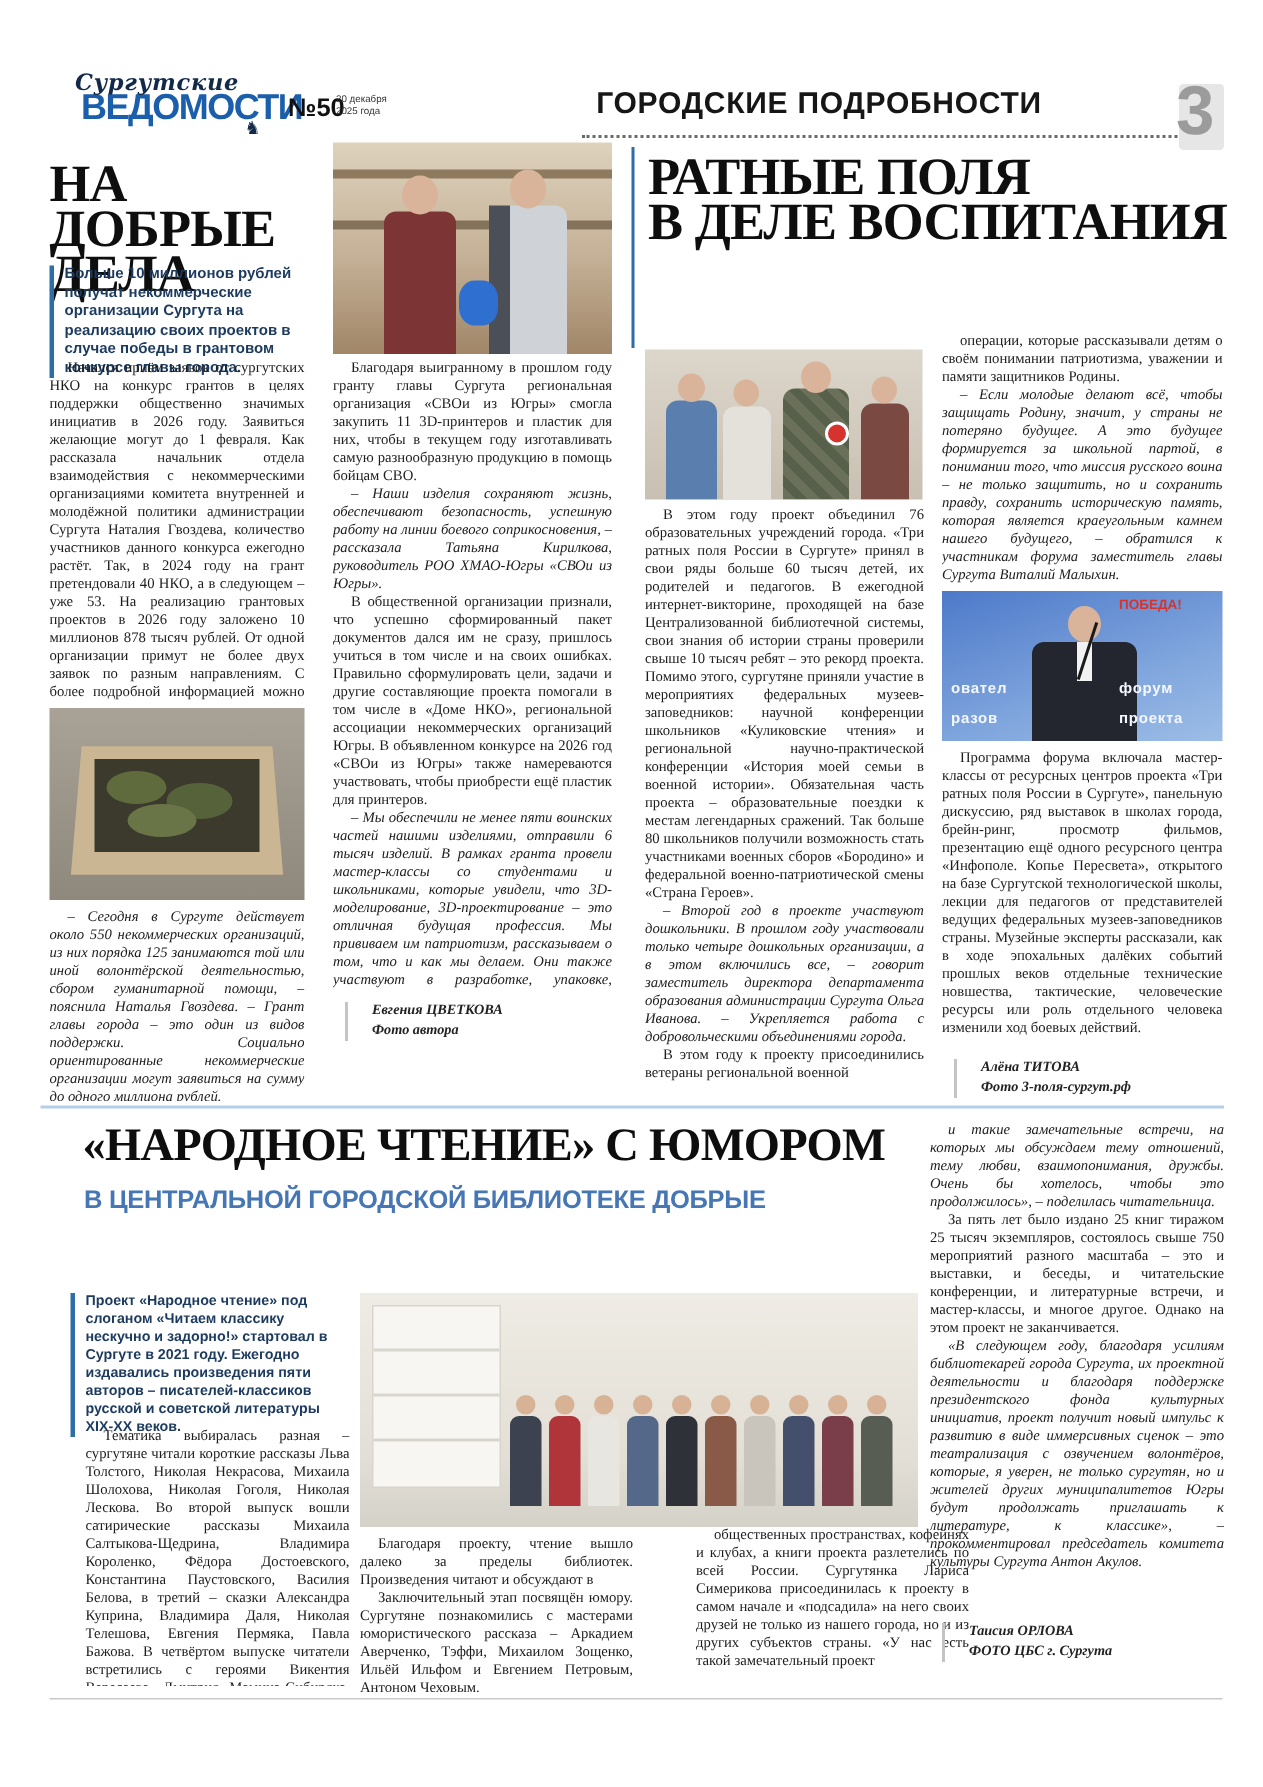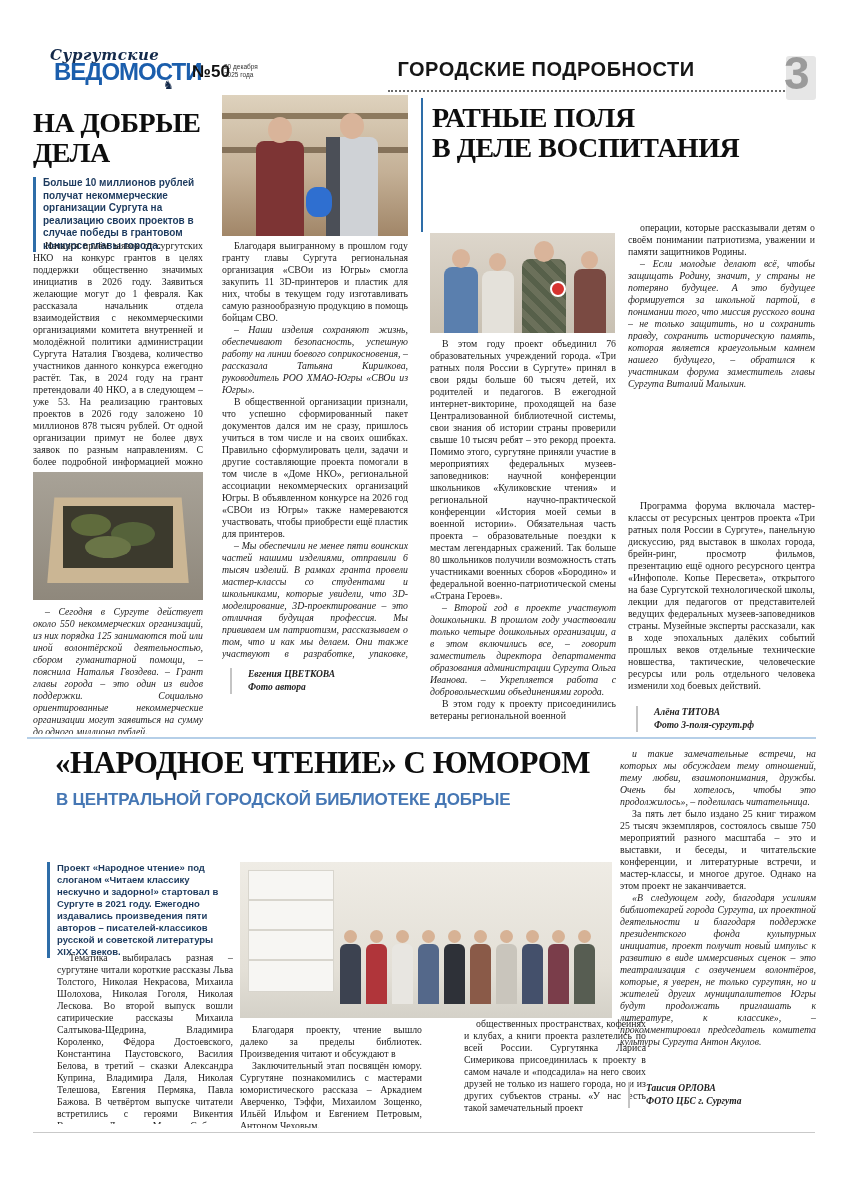--- a/index.html
+++ b/index.html
@@ -10,21 +10,21 @@
   .m-script{font:italic bold 15px "DejaVu Serif",serif;color:#13294a;transform:rotate(-4deg);letter-spacing:.5px;}
   .m-main{font:bold 24px "Liberation Sans",sans-serif;color:#1b5eac;letter-spacing:-1px;}
   .issue-no{font:bold 17px "Liberation Sans",sans-serif;color:#111;}
   .issue-date{font:6.5px/7.5px "Liberation Sans",sans-serif;color:#333;}
   .kicker{font:bold 20px "Liberation Sans",sans-serif;color:#161616;letter-spacing:.5px;text-align:center;}
   .dotted{border-bottom:2px dotted #6a6a6a;}
   .pageno{font:bold 46px "Liberation Sans",sans-serif;color:#9b9b9b;}
   .pageno-slab{background:#e6e6e6;border-radius:3px;}
   
   .headline{font-family:"Liberation Serif",serif;font-weight:bold;color:#0e0e0e;letter-spacing:-.5px;
-            font-size:28px;line-height:30px;}
+            font-size:35px;line-height:30px;}
   .lead-bar{border-left:3px solid #2e6da8;padding-left:7px;
             font:bold 10px/12.5px "Liberation Sans",sans-serif;color:#1c3a5e;}
   .lead-plain{font:bold 10.5px/13.5px "Liberation Sans",sans-serif;color:#111;}
   .bt{font:9.8px/12px "Liberation Serif",serif;text-align:justify;color:#1c1c1c;}
   .bt p{margin:0;text-indent:12px;}
   .bt p.it{font-style:italic;}
   .author{border-left:2px solid #c4c4c4;padding-left:16px;
           font:italic bold 9.5px/13px "Liberation Serif",serif;color:#222;}
   .author .credit{font-weight:bold;}
   .sub-blue{font:bold 17px/21px "Liberation Sans",sans-serif;color:#4677b4;letter-spacing:-.2px;}
@@ -133,20 +133,31 @@
     <p>В этом году проект объединил 76 образовательных учреждений города. «Три ратных поля России в Сургуте» принял в свои ряды больше 60 тысяч детей, их родителей и педагогов. В ежегодной интернет-викторине, проходящей на базе Централизованной библиотечной системы, свои знания об истории страны проверили свыше 10 тысяч ребят – это рекорд проекта. Помимо этого, сургутяне приняли участие в мероприятиях федеральных музеев-заповедников: научной конференции школьников «Куликовские чтения» и региональной научно-практической конференции «История моей семьи в военной истории». Обязательная часть проекта – образовательные поездки к местам легендарных сражений. Так больше 80 школьников получили возможность стать участниками военных сборов «Бородино» и федеральной военно-патриотической смены «Страна Героев».</p>
     <p class="it">– Второй год в проекте участвуют дошкольники. В прошлом году участвовали только четыре дошкольных организации, а в этом включились все, – говорит заместитель директора департамента образования администрации Сургута Ольга Иванова. – Укрепляется работа с добровольческими объединениями города.</p>
     <p>В этом году к проекту присоединились ветераны региональной военной</p>
   </div>
 
   <div class="abs bt" style="left:628px;top:222px;width:187px;height:168px;overflow:hidden;">
     <p>операции, которые рассказывали детям о своём понимании патриотизма, уважении и памяти защитников Родины.</p>
     <p class="it">– Если молодые делают всё, чтобы защищать Родину, значит, у страны не потеряно будущее. А это будущее формируется за школьной партой, в понимании того, что миссия русского воина – не только защитить, но и сохранить правду, сохранить историческую память, которая является краеугольным камнем нашего будущего, – обратился к участникам форума заместитель главы Сургута Виталий Малыхин.</p>
   </div>
 
+  <div class="photo" style="left:628px;top:394px;width:187px;height:100px;background:linear-gradient(160deg,#4d79c9 0%,#7fa5dd 60%,#9dbde6 100%);">
+    <div class="pov-red" style="left:118px;top:4px;">ПОБЕДА!</div>
+    <div class="ph-head" style="left:84px;top:10px;width:22px;height:24px;"></div>
+    <div class="ph-body" style="left:60px;top:34px;width:70px;height:66px;background:#23262e;"></div>
+    <div class="abs" style="left:90px;top:34px;width:10px;height:26px;background:#f2f2f2;"></div>
+    <div class="abs" style="left:96px;top:20px;width:2px;height:40px;background:#1a1a1a;transform:rotate(18deg);"></div>
+    <div class="pov-white" style="left:6px;top:60px;">овател</div>
+    <div class="pov-white" style="left:118px;top:60px;">форум</div>
+    <div class="pov-white" style="left:6px;top:80px;">разов</div>
+    <div class="pov-white" style="left:118px;top:80px;">проекта</div>
+  </div>
 
   <div class="abs bt" style="left:628px;top:500px;width:187px;height:204px;overflow:hidden;">
     <p>Программа форума включала мастер-классы от ресурсных центров проекта «Три ратных поля России в Сургуте», панельную дискуссию, ряд выставок в школах города, брейн-ринг, просмотр фильмов, презентацию ещё одного ресурсного центра «Инфополе. Копье Пересвета», открытого на базе Сургутской технологической школы, лекции для педагогов от представителей ведущих федеральных музеев-заповедников страны. Музейные эксперты рассказали, как в ходе эпохальных далёких событий прошлых веков отдельные технические новшества, тактические, человеческие ресурсы или роль отдельного человека изменили ход боевых действий.</p>
   </div>
   <div class="abs author" style="left:636px;top:706px;width:176px;">
     <div>Алёна ТИТОВА</div>
     <div class="credit">Фото 3-поля-сургут.рф</div>
   </div>
 
   <div class="abs divider-blue" style="left:27px;top:737px;width:789px;"></div>

